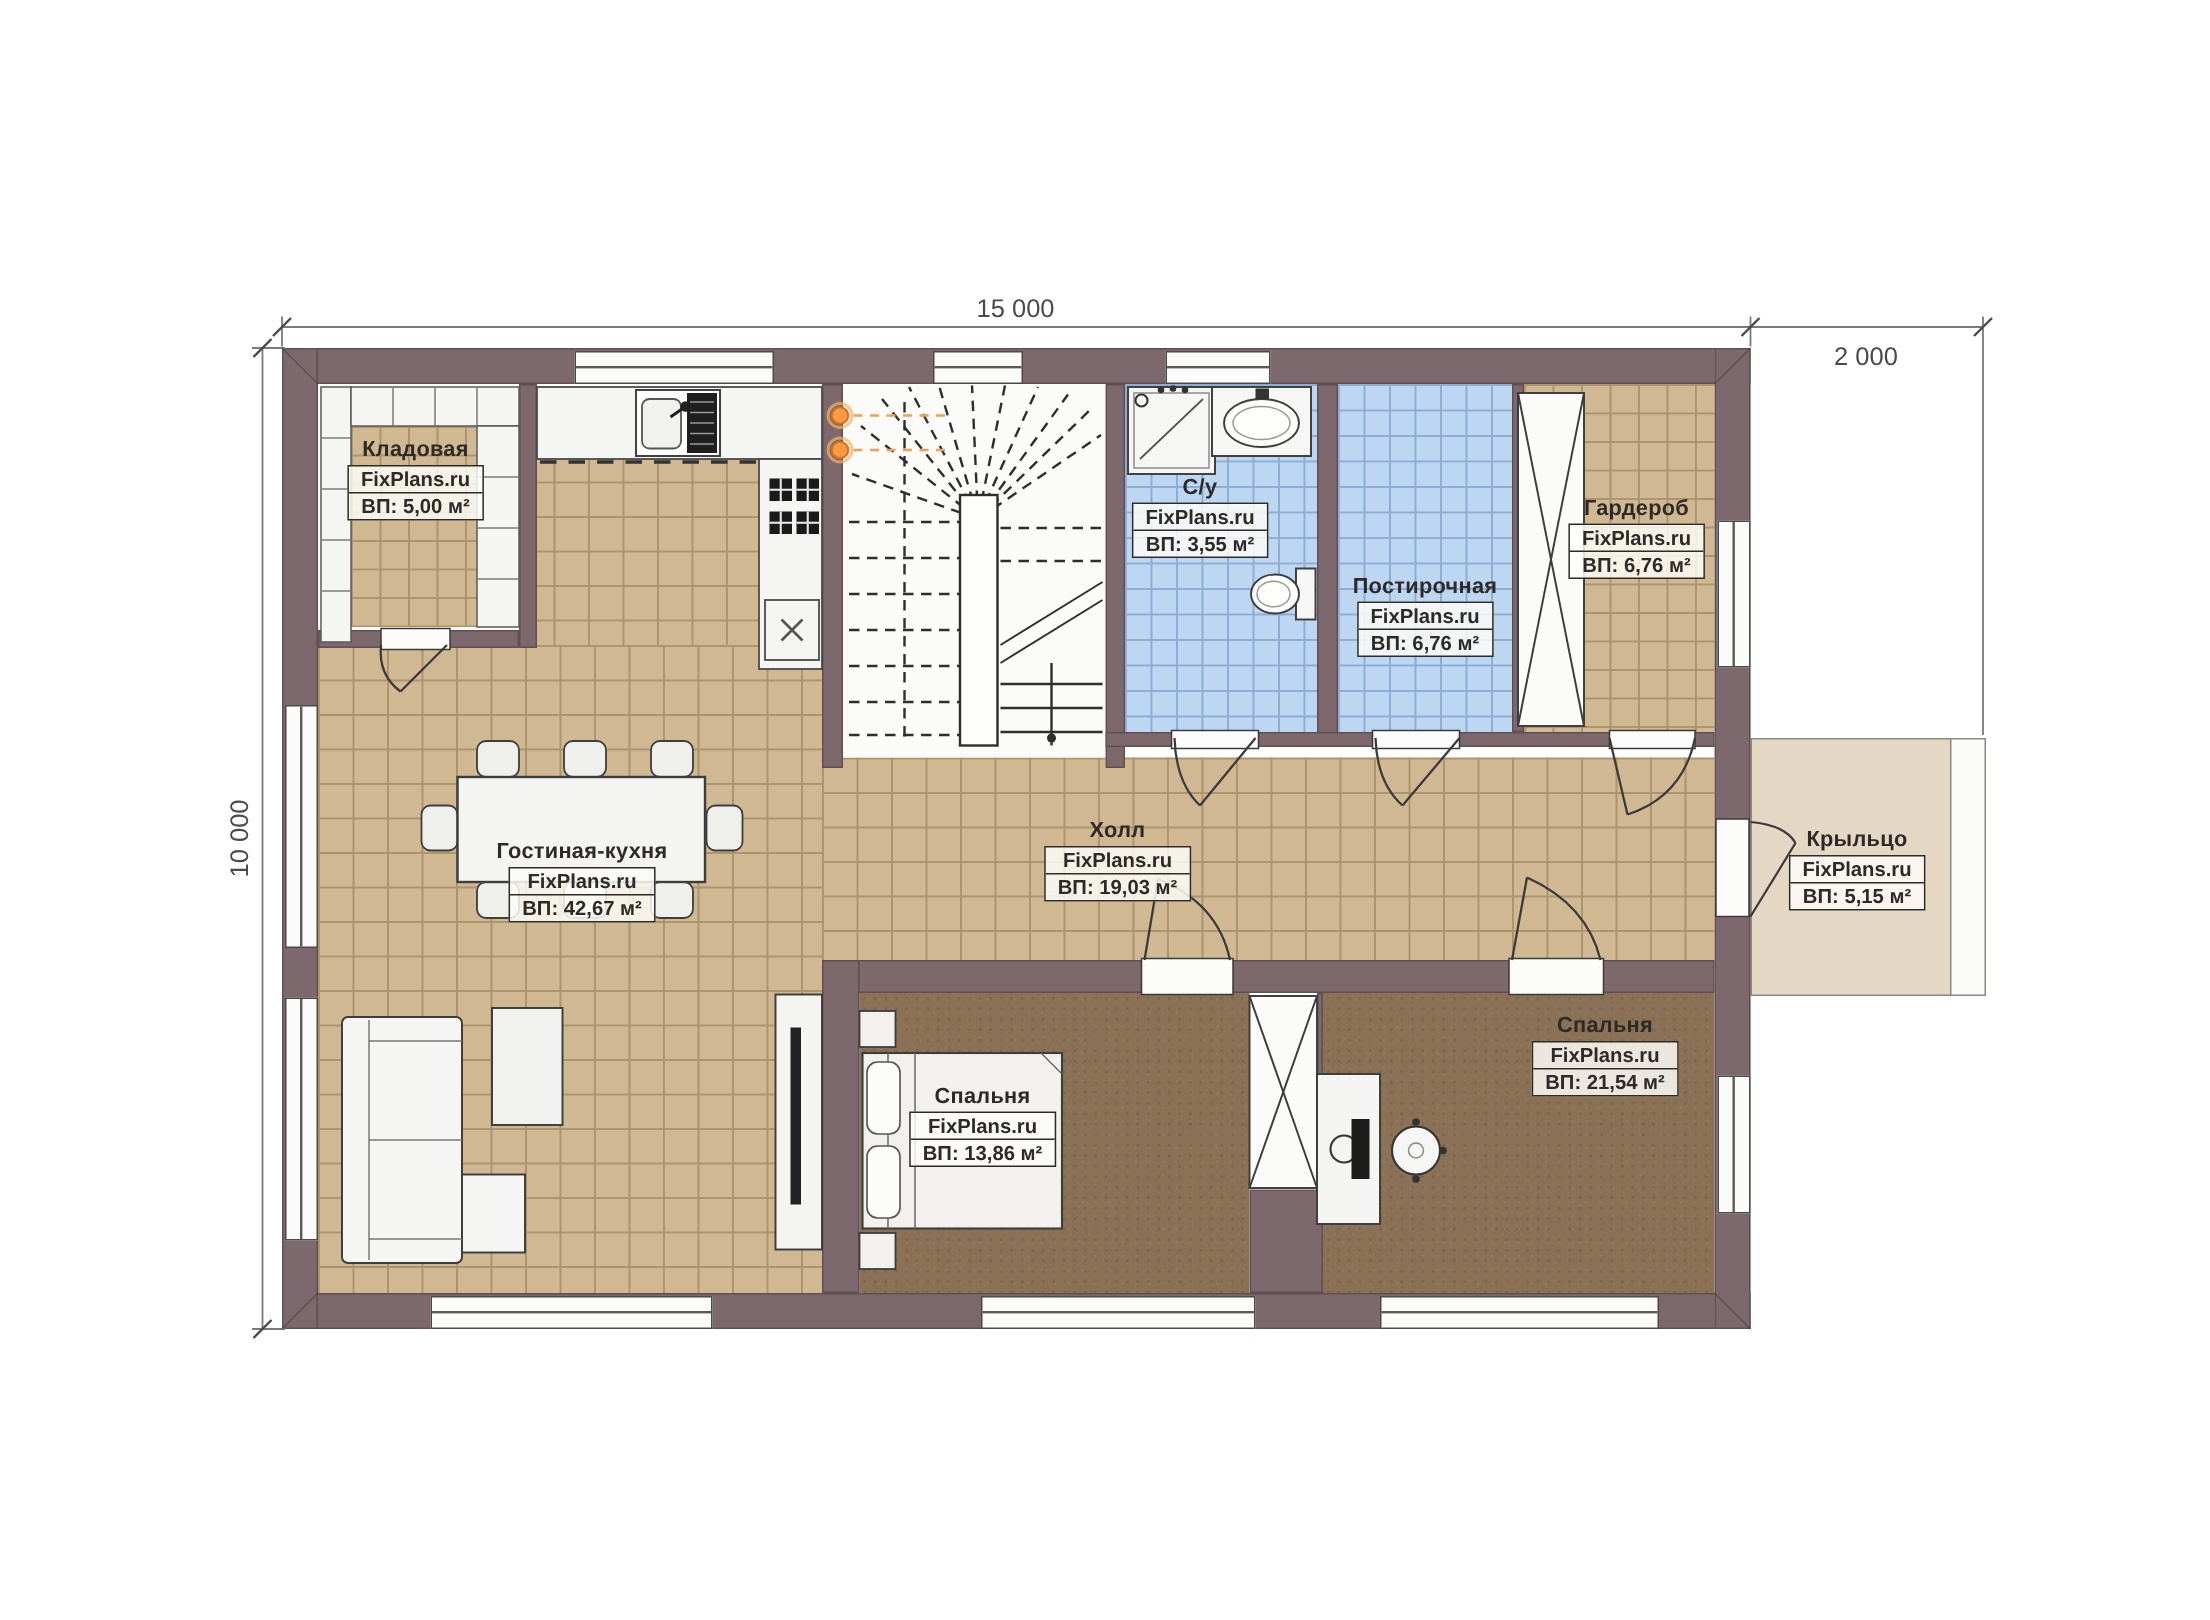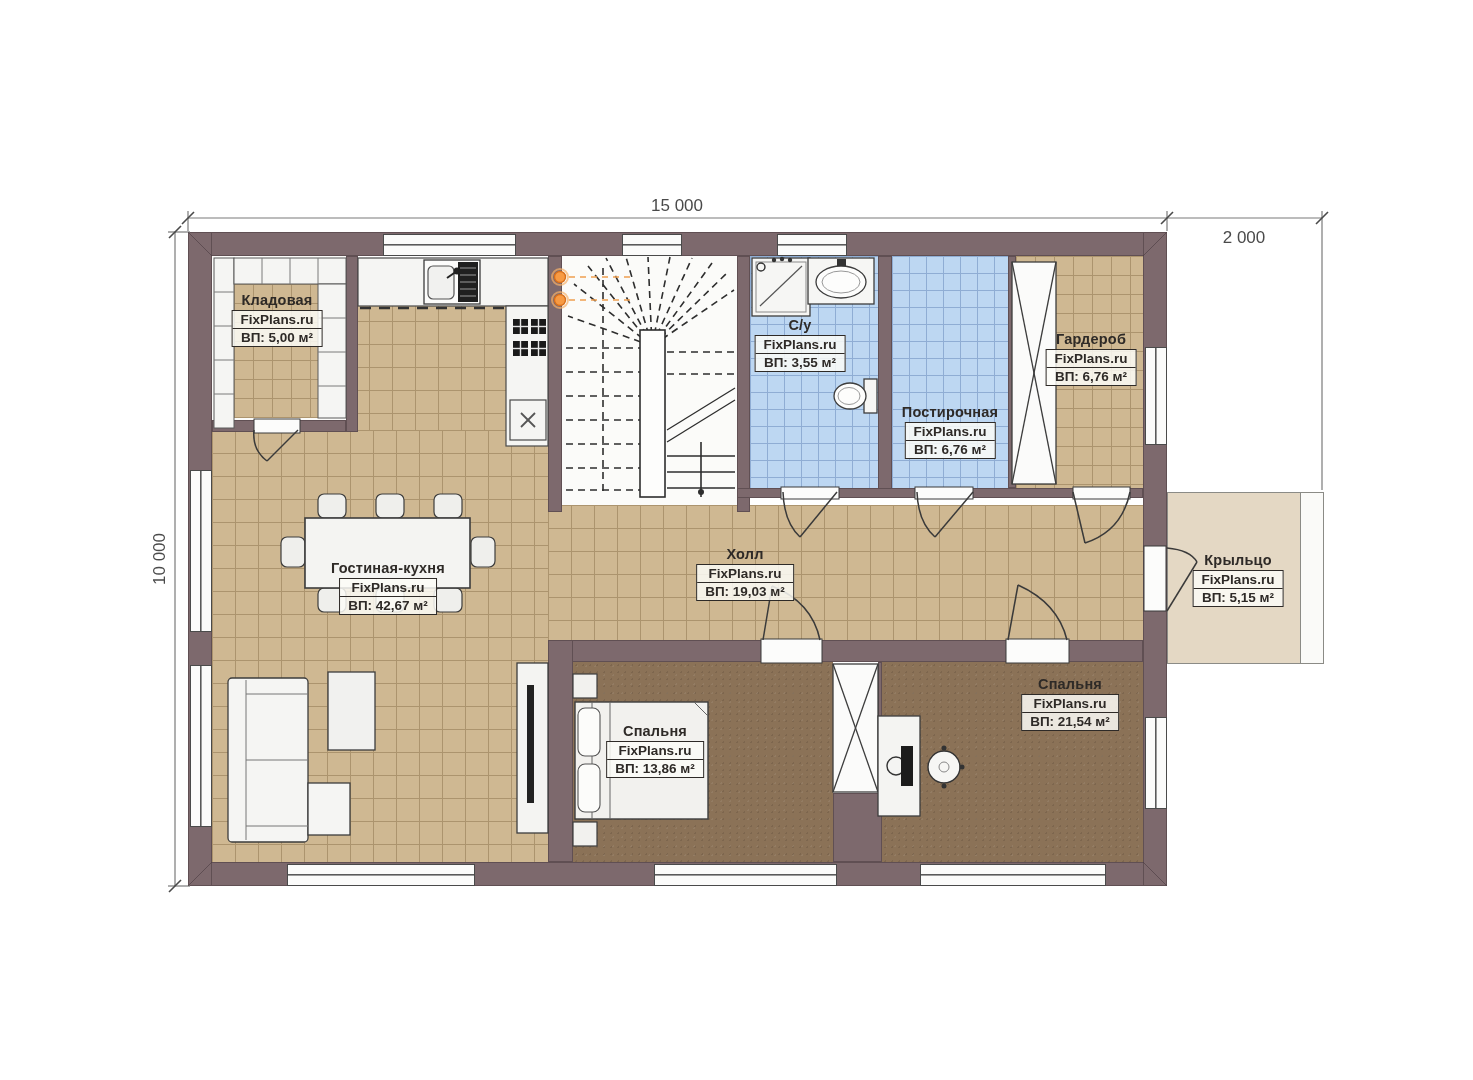--- a/index.html
+++ b/index.html
@@ -381,21 +381,21 @@
   </div>
 
   <div class="rlabel" style="left:800px;top:317px;">
     <div class="rname">С/у</div>
     <div class="rbox">
       <div class="rwm">FixPlans.ru</div>
       <div class="rarea">ВП: 3,55 м²</div>
     </div>
   </div>
 
-  <div class="rlabel" style="left:950px;top:404px;">
+  <div class="rlabel" style="left:950px;top:383px;">
     <div class="rname">Постирочная</div>
     <div class="rbox">
       <div class="rwm">FixPlans.ru</div>
       <div class="rarea">ВП: 6,76 м²</div>
     </div>
   </div>
 
   <div class="rlabel" style="left:1091px;top:302px;margin-top:29px;">
     <div class="rname">Гардероб</div>
     <div class="rbox">

